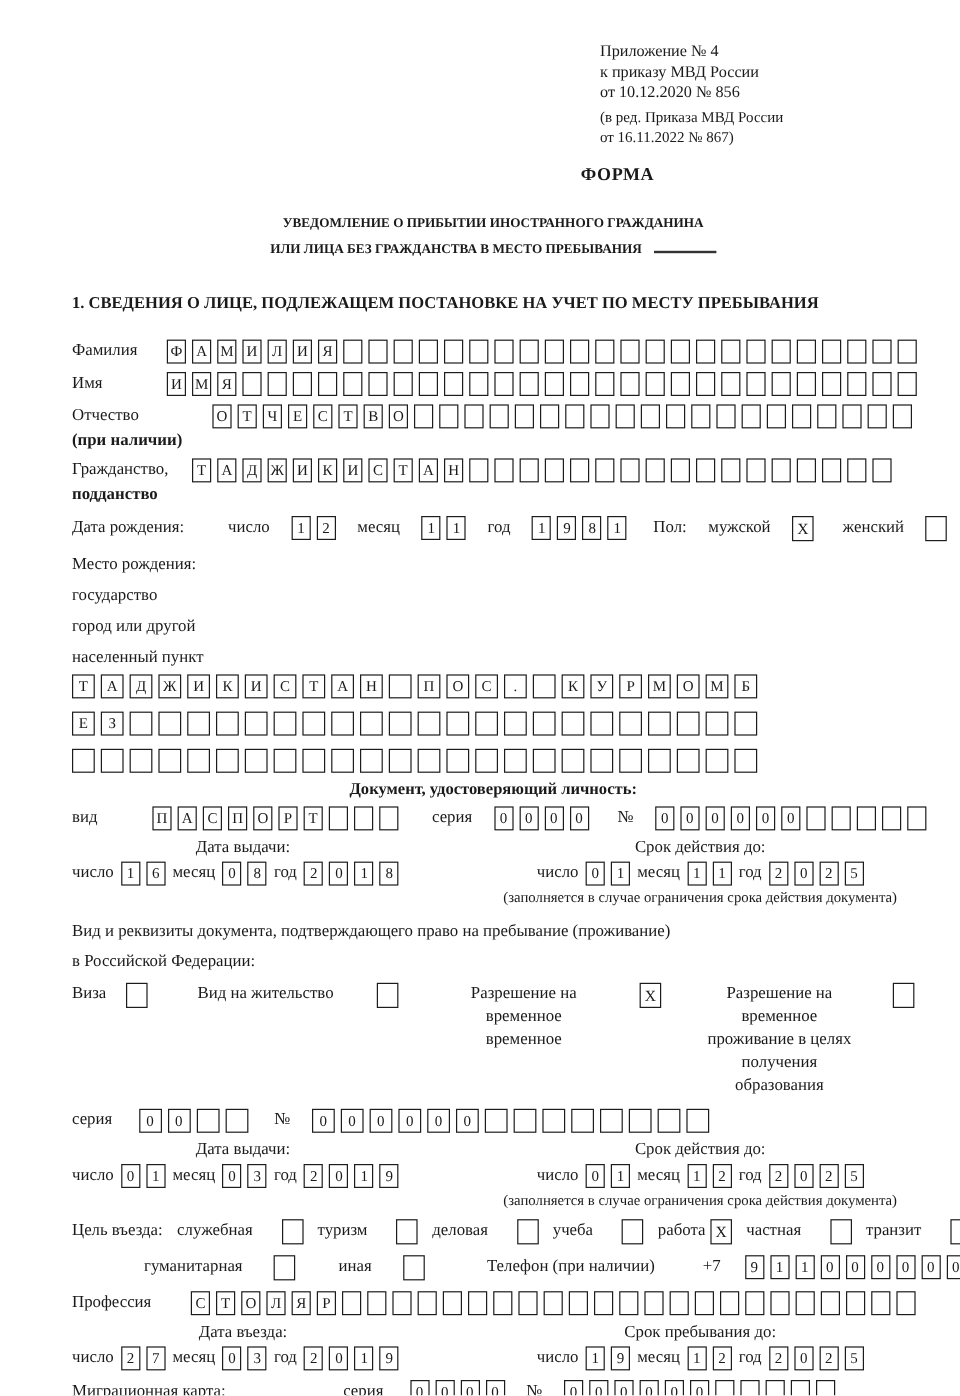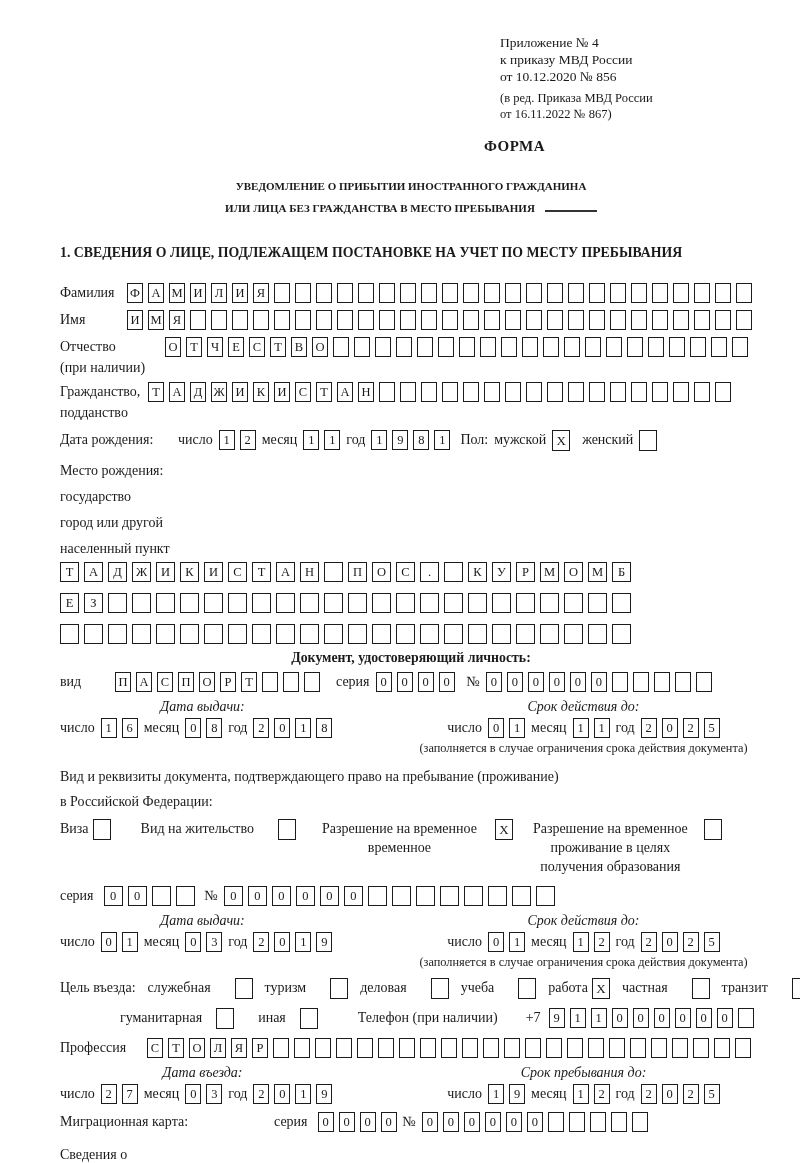--- a/index.html
+++ b/index.html
@@ -11,36 +11,36 @@
   .hdr .sub{font-size:12.5px;line-height:16px;}
   .hdr .gap{height:5px;}
   .forma{width:262px;margin-left:auto;margin-right:16px;text-align:left;font-weight:bold;font-size:15px;margin-top:16px;letter-spacing:.5px;}
 
   
   .title{text-align:center;font-weight:bold;font-size:11px;line-height:22px;margin-top:20px;}
   .blank-line{display:inline-block;width:52px;border-bottom:2px solid #333;margin-left:10px;vertical-align:baseline;}
   .sec-head{font-weight:bold;font-size:13.8px;margin-top:26px;margin-bottom:22px;}
 
   
-  .frow{display:flex;align-items:flex-start;margin-bottom:7px;}
+  .frow{display:flex;align-items:flex-start;margin-bottom:7px;gap:12px;}
   .flabel{font-size:14px;line-height:20px;flex:0 0 auto;}
-  .flabel .l2{line-height:22px;}
+  .flabel .l2{line-height:22px;font-weight:bold;}
   .cells{display:inline-flex;gap:5px;flex-wrap:nowrap;flex:0 0 auto;}
   .cell{flex:0 0 auto;width:16px;height:20px;box-sizing:border-box;border:1.6px solid #1c1c1c;display:flex;align-items:center;justify-content:center;font-size:12.5px;background:#fff;}
   .wide .cell{width:19px;}
   .checkbox{display:inline-flex;flex:0 0 auto;width:18px;height:21px;box-sizing:border-box;border:1.6px solid #1c1c1c;align-items:center;justify-content:center;font-size:13px;}
   .dlabel{font-size:14px;line-height:20px;margin:0 6px;}
   .dgroup{display:flex;align-items:flex-start;}
   .dgroup .dlabel:first-child{margin-left:0;}
 
   
   .twocol{display:flex;margin-bottom:8px;margin-top:6px;}
   .twocol .c1{width:345px;flex:0 0 auto;}
   .twocol .c2{flex:1;}
-  .colhead{text-align:center;font-size:14px;margin-bottom:3px;font-style:italic;}
+  .colhead{text-align:center;font-size:14px;margin-bottom:3px;}
   .c1 .colhead{padding-right:60px;}
   .note{font-size:12.3px;text-align:center;margin-top:3px;white-space:nowrap;}
 
   
   .block{display:flex;align-items:flex-start;margin-bottom:6px;flex-direction:column;}
   .block .labels{flex:0 0 auto;font-size:14px;line-height:26px;}
   .block .rows{display:flex;flex-direction:column;gap:11px;}
   .reps .labels{line-height:25px;}
   .reps .rows{gap:9px;}
 

